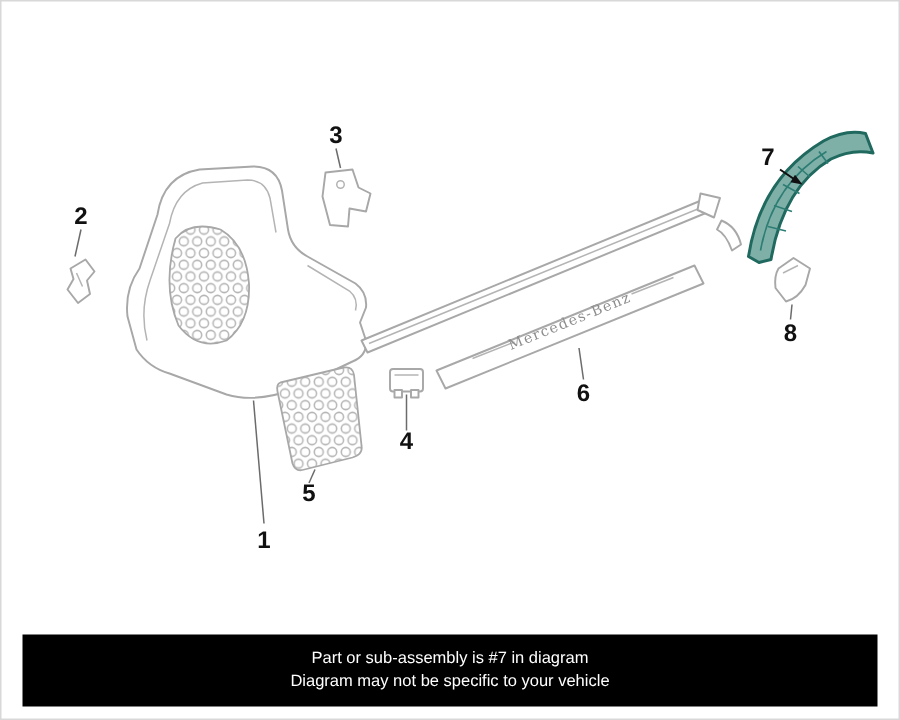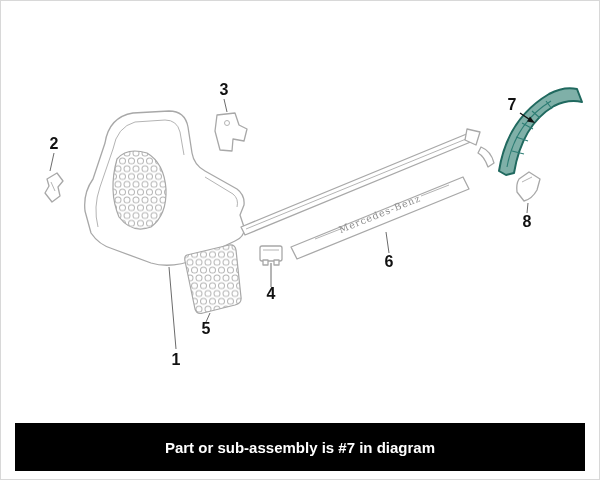--- a/index.html
+++ b/index.html
@@ -19,21 +19,21 @@
   .leader{stroke:#6b6b6b;stroke-width:1;}
   .part-label{font-family:"Liberation Sans",sans-serif;font-weight:bold;font-size:16px;fill:#111111;}
   .plate-text{font-family:"DejaVu Serif",serif;font-size:9.5px;fill:#8d8d8d;letter-spacing:1px;}
   .highlight{fill:#7fb0a8;stroke:#20695f;stroke-width:2;stroke-linejoin:round;}
   .hl-detail{fill:none;stroke:#2d7d74;stroke-width:1.1;}
   .arrow-line{stroke:#111111;stroke-width:1.4;}
   .banner{
     position:absolute;left:14px;right:14px;top:422px;height:48px;
     background:#000000;color:#ffffff;
     display:flex;flex-direction:column;align-items:center;justify-content:center;
-    font-size:15px;line-height:1.4;text-align:center;font-weight:bold;
+    font-size:11px;line-height:1.4;text-align:center;
   }
 </style>
 </head>
 <body>
 
 <div class="frame">
 
   <svg class="diagram-svg" width="600" height="420" viewBox="0 0 600 420">
     <defs>
       <pattern id="holes" width="9" height="15.6" patternUnits="userSpaceOnUse">
@@ -114,15 +114,16 @@
     <g>
       <path class="part" d="M518,178 L528,171 L539,178 L536,189 Q531,198 523,200 L516,191 Q515,183 518,178 Z"></path>
       <path class="detail" d="M521,181 L531,176"></path>
       <line class="leader" x1="526" y1="212" x2="527" y2="202"></line>
       <text class="part-label" x="526" y="226" text-anchor="middle">8</text>
     </g>
   </svg>
 
   <div class="banner">
     <div>Part or sub-assembly is #7 in diagram</div>
+    <div>Diagram may not be specific to your vehicle</div>
   </div>
 
 </div>
 
 </body></html>

